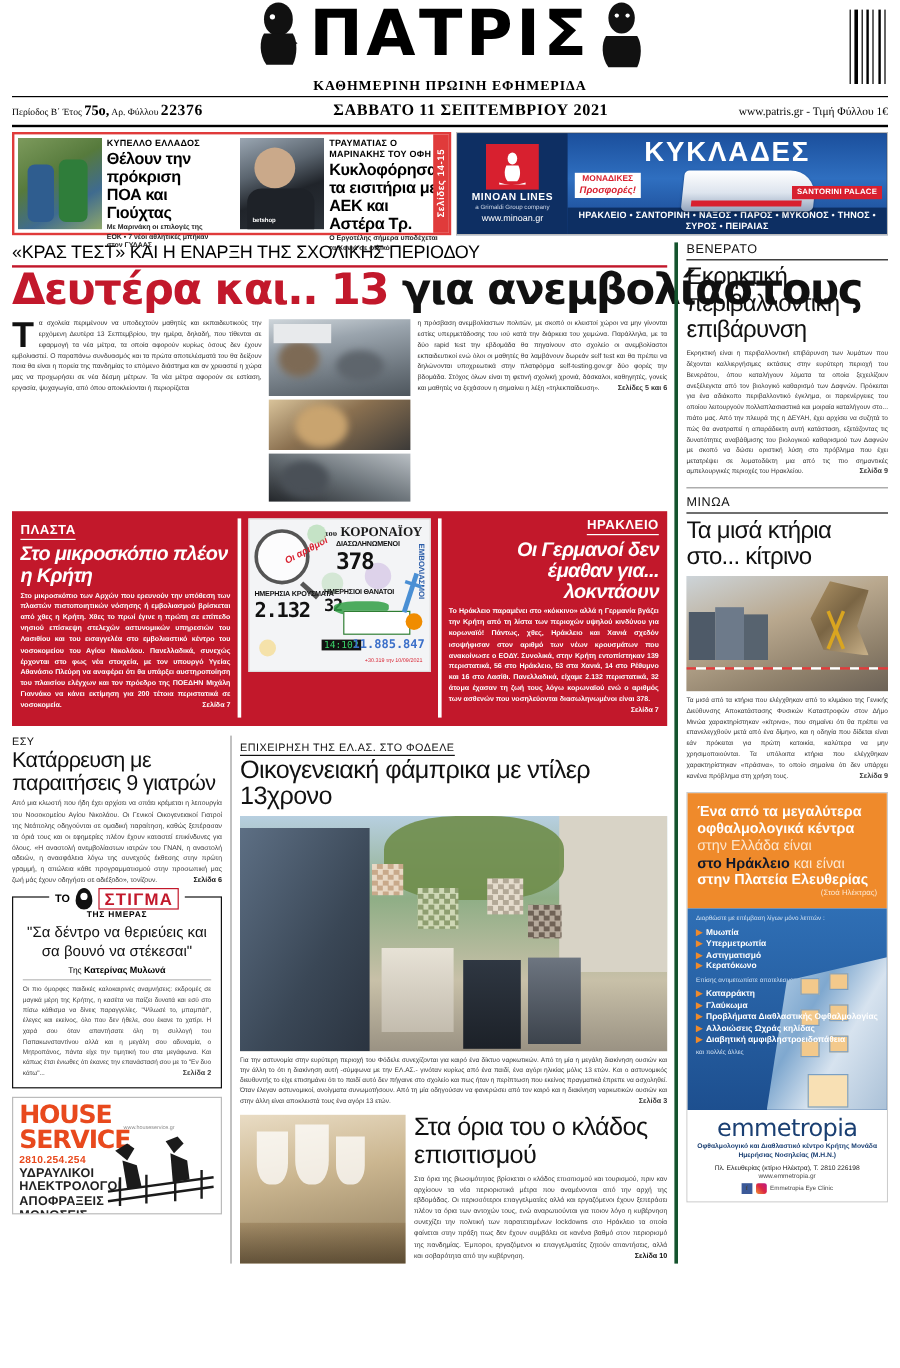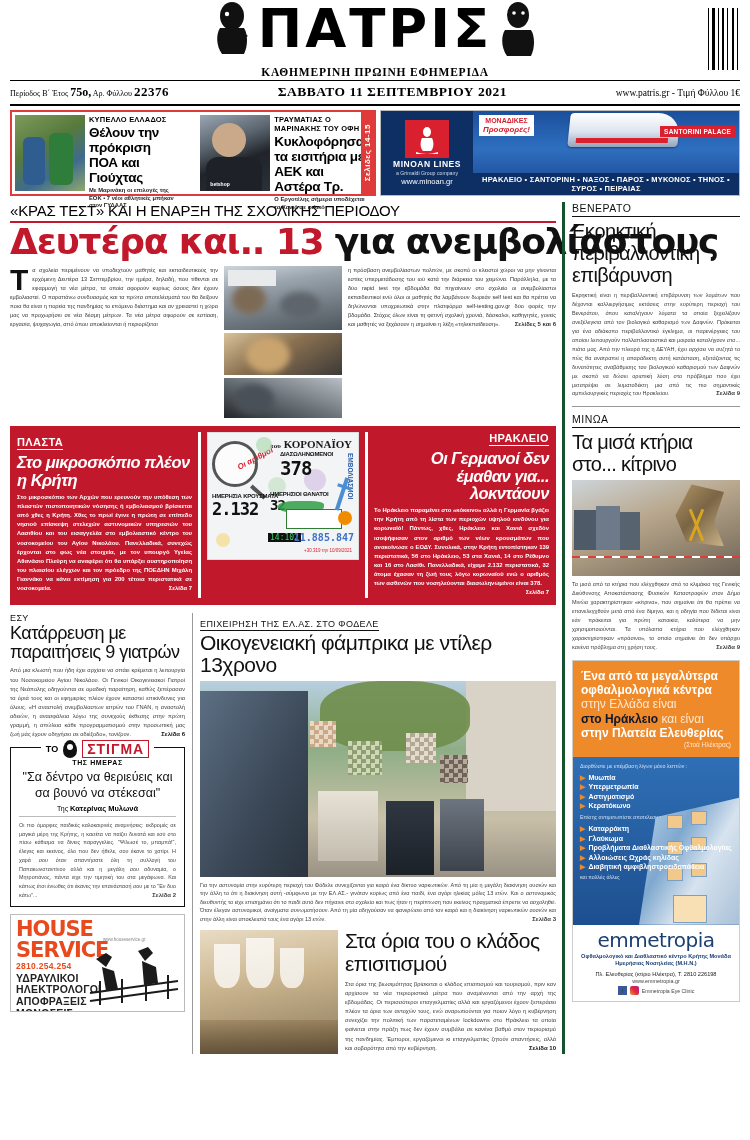--- a/index.html
+++ b/index.html
@@ -356,20 +356,21 @@
             <path d="M9 14 C7 18 7 24 10 27 L18 27 C21 24 21 18 19 14 Z"></path>
             <path d="M3 28 Q14 32 25 28 L25 30 L3 30 Z"></path>
           </g>
             </svg>
         </div>
         <div class="ml-name">MINOAN LINES</div>
         <div class="ml-tag">a Grimaldi Group company</div>
         <div class="ml-url">www.minoan.gr</div>
       </div>
       <div class="ml-right">
+        <div class="cyc-title">ΚΥΚΛΑΔΕΣ</div>
         <div class="cyc-mid">
           <div class="cyc-offers">
             <span>ΜΟΝΑΔΙΚΕΣ</span>
             <i>Προσφορές!</i>
           </div>
           <div class="cyc-ship"></div>
           <div class="cyc-palace">SANTORINI PALACE</div>
         </div>
         <div class="cyc-ports">ΗΡΑΚΛΕΙΟ • ΣΑΝΤΟΡΙΝΗ • ΝΑΞΟΣ • ΠΑΡΟΣ • ΜΥΚΟΝΟΣ • ΤΗΝΟΣ • ΣΥΡΟΣ • ΠΕΙΡΑΙΑΣ</div>
       </div>

